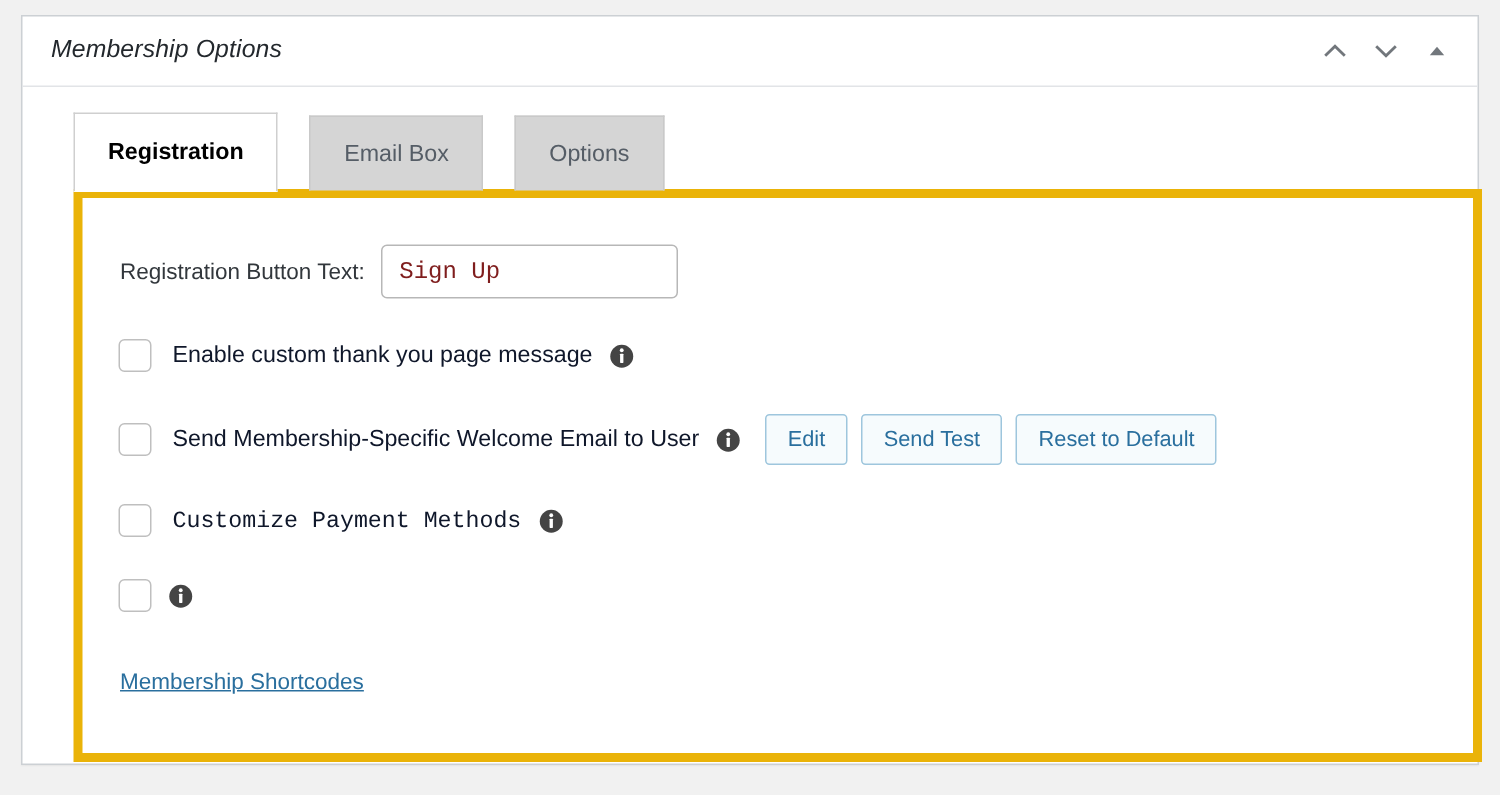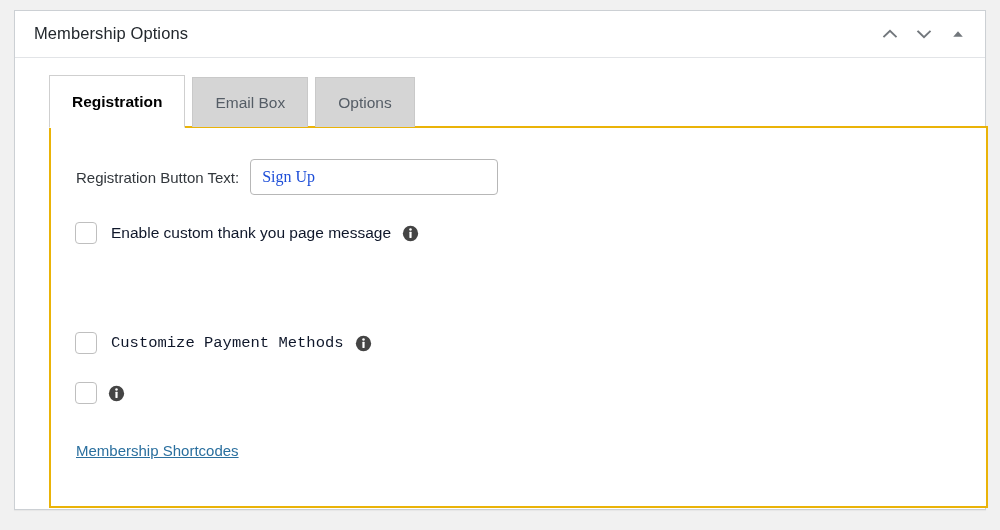--- a/index.html
+++ b/index.html
@@ -37,20 +37,21 @@
     display: flex;
     align-items: center;
   }
   .metabox-title {
     font-size: 16.5px;
     color: #23282d;
     padding-left: 19px;
     font-weight: 400;
     letter-spacing: .1px;
     line-height: 1.3;
+    font-style: italic;
   }
   .header-actions {
     position: absolute;
     right: 10px;
     top: 0;
     height: 46px;
     display: flex;
     align-items: center;
   }
   .hdr-btn {
@@ -80,21 +81,21 @@
     height: 50px;
     display: flex;
     align-items: center;
     justify-content: center;
     padding: 0 22px;
     font-size: 15.5px;
     color: #555d66;
     background: #d5d5d5;
     border: 1px solid #c9c9c9;
     border-bottom: none;
-    margin-right: 7px;
+    margin-right: 21px;
     cursor: pointer;
     line-height: 1;
   }
   .tab.active {
     background: #ffffff;
     color: #000000;
     font-weight: 700;
     border: 1px solid #cfcfcf;
     border-bottom: 1px solid #ffffff;
     height: 53px;
@@ -104,47 +105,47 @@
   }
 
   
   .tab-content {
     position: absolute;
     left: 34px;
     top: 115px;
     width: 939px;
     height: 382px;
     background: #ffffff;
-    border: 2px solid #eab308;
+    border: 6px solid #eab308;
     box-sizing: border-box;
     z-index: 2;
   }
 
   
   .field-row {
     position: absolute;
     left: 25px;
     top: 31px;
     display: flex;
     align-items: center;
   }
   .field-label {
     font-size: 15px;
     color: #32373c;
     margin-right: 11px;
     white-space: nowrap;
   }
   .text-input {
     box-sizing: border-box;
-    width: 248px;
+    width: 198px;
     height: 36px;
     padding: 0 11px;
     font-size: 16px;
-    font-family: Liberation Serif, serif;
-    color: #1d4ed8;
+    font-family: Liberation Mono, monospace;
+    color: #7f1d1d;
     border: 1px solid #b7b7b7;
     border-radius: 4px;
     background: #fff;
     outline: none;
   }
 
   
   .cb-row {
     position: absolute;
     left: 24px;
@@ -269,20 +270,34 @@
     <div class="cb-row r1">
       <div class="checkbox"></div>
       <span class="cb-label">Enable custom thank you page message</span>
       <svg class="info-icon" viewBox="0 0 20 20">
         <circle cx="10" cy="10" r="9" fill="#444444"></circle>
         <circle cx="10" cy="5.3" r="1.5" fill="#ffffff"></circle>
         <rect x="8.7" y="8" width="2.6" height="7.2" rx="0.5" fill="#ffffff"></rect>
       </svg>
     </div>
 
+    <div class="cb-row r2">
+      <div class="checkbox"></div>
+      <span class="cb-label">Send Membership-Specific Welcome Email to User</span>
+      <svg class="info-icon" viewBox="0 0 20 20">
+        <circle cx="10" cy="10" r="9" fill="#444444"></circle>
+        <circle cx="10" cy="5.3" r="1.5" fill="#ffffff"></circle>
+        <rect x="8.7" y="8" width="2.6" height="7.2" rx="0.5" fill="#ffffff"></rect>
+      </svg>
+      <div class="btn-group">
+        <button class="wp-btn">Edit</button>
+        <button class="wp-btn">Send Test</button>
+        <button class="wp-btn">Reset to Default</button>
+      </div>
+    </div>
 
     <div class="cb-row r3">
       <div class="checkbox"></div>
       <span class="cb-label">Customize Payment Methods</span>
       <svg class="info-icon" viewBox="0 0 20 20">
         <circle cx="10" cy="10" r="9" fill="#444444"></circle>
         <circle cx="10" cy="5.3" r="1.5" fill="#ffffff"></circle>
         <rect x="8.7" y="8" width="2.6" height="7.2" rx="0.5" fill="#ffffff"></rect>
       </svg>
     </div>

